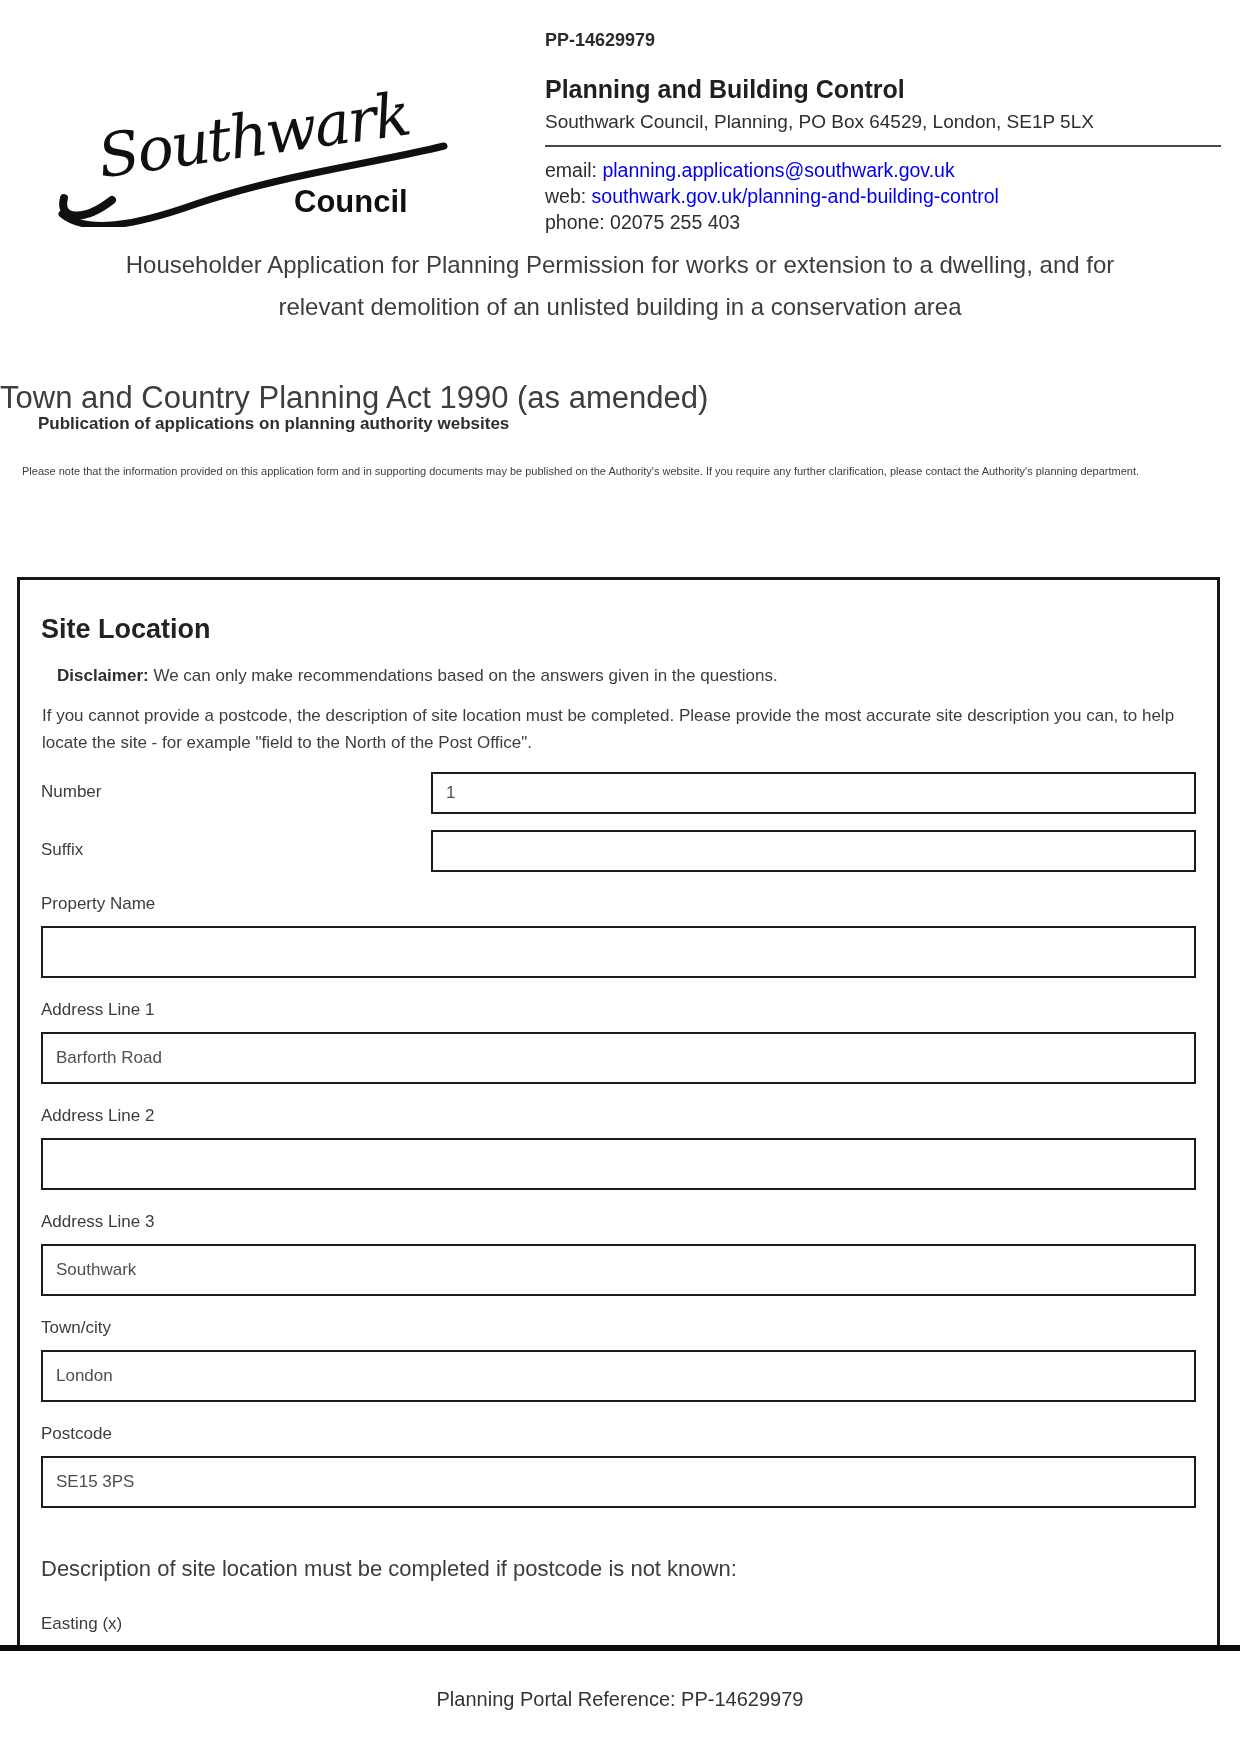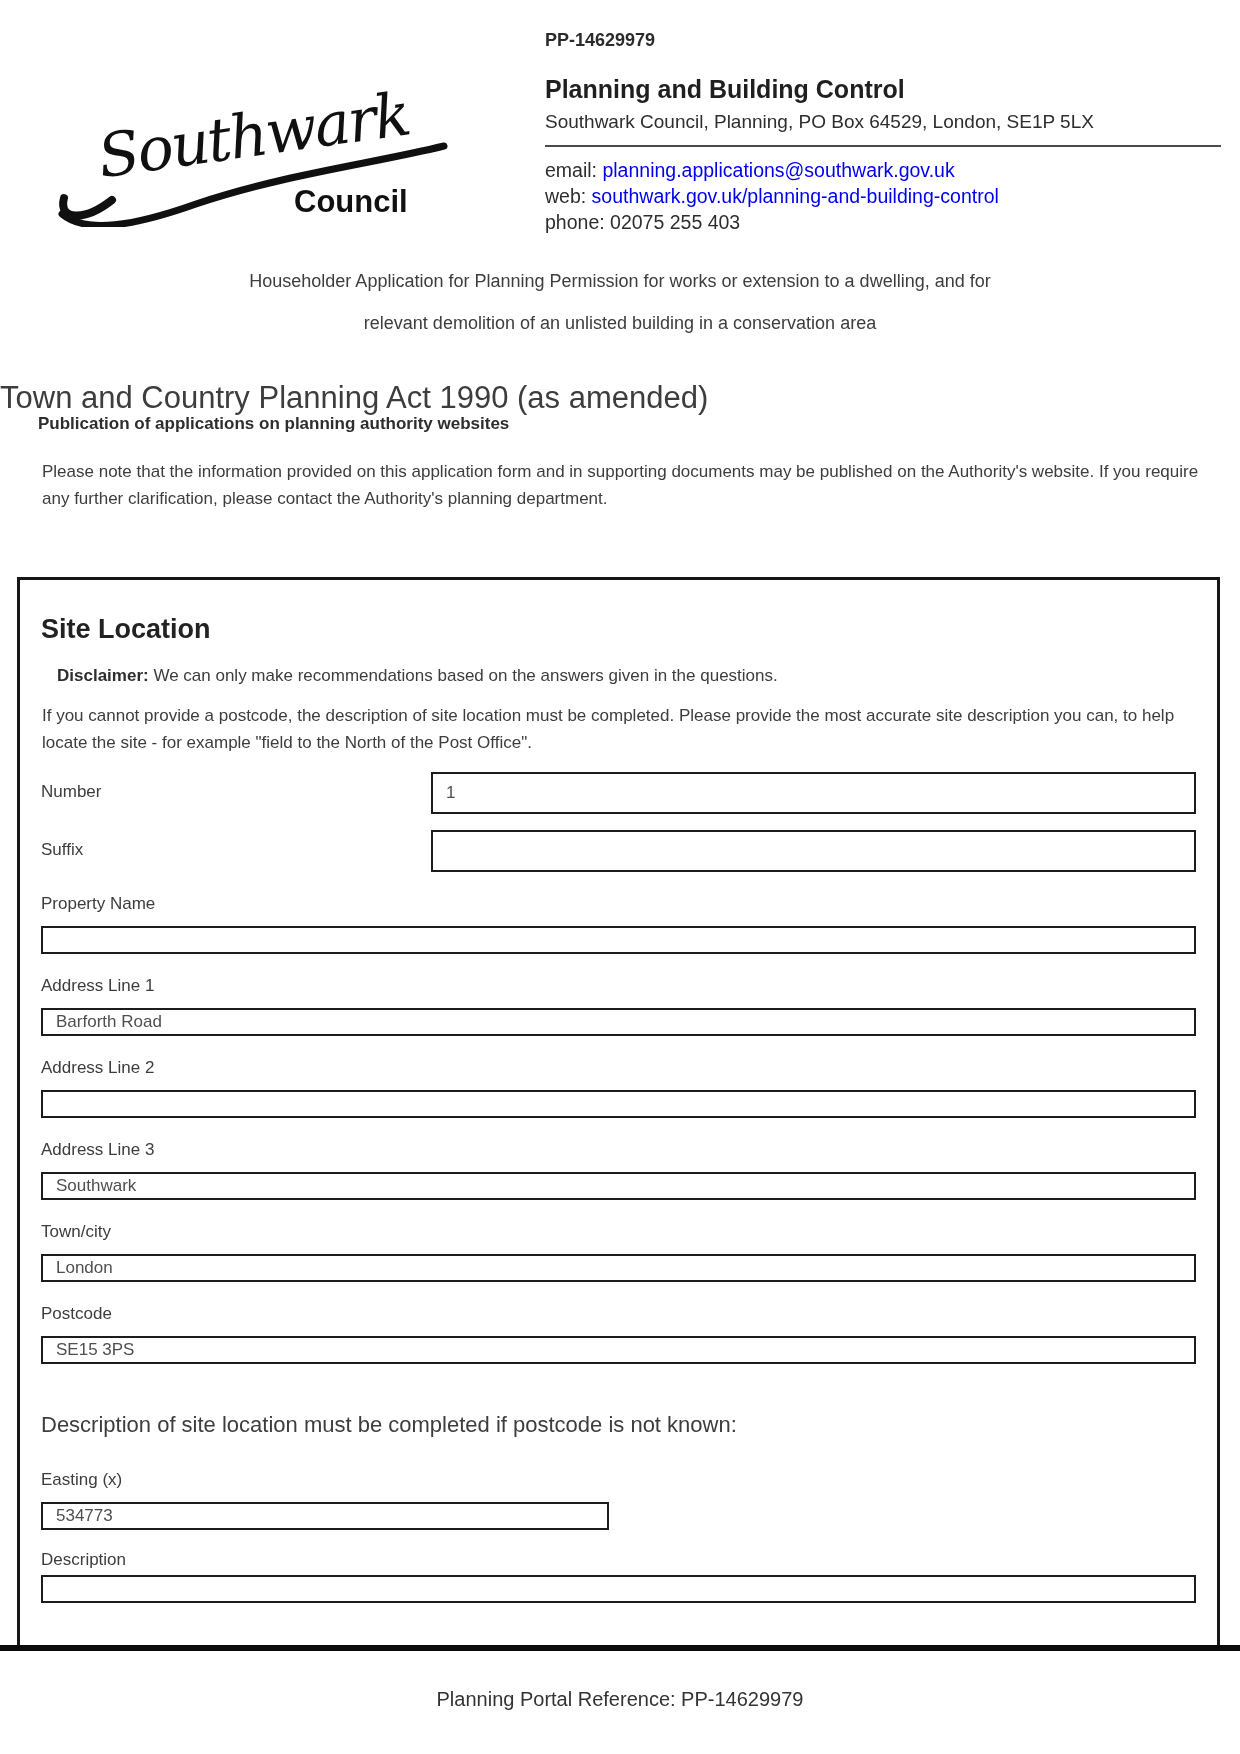--- a/index.html
+++ b/index.html
@@ -19,54 +19,54 @@
   .header-right { position: absolute; left: 545px; top: 30px; width: 676px; }
   .pp-ref { font-size: 18px; font-weight: bold; color: #2b2b2b; margin: 0 0 24px; }
   .dept { font-size: 25px; font-weight: bold; color: #1f1f1f; margin: 0 0 7px; }
   .dept-addr { font-size: 19px; color: #2e2e2e; margin: 0 0 12px; }
   .header-sep { border: none; border-top: 2px solid #4a4a4a; margin: 0 0 10px; }
   .contact-line { font-size: 19.5px; line-height: 26px; color: #2e2e2e; margin: 0; }
   .contact-line a { color: #0000EE; text-decoration: none; }
 
   
   .main-title {
-    position: absolute; top: 260px; left: 50px; width: 1140px;
-    font-size: 18px; line-height: 42px; text-align: center; color: #3d3d3d;
+    position: absolute; top: 244px; left: 50px; width: 1140px;
+    font-size: 24px; line-height: 42px; text-align: center; color: #3d3d3d;
   }
   .act-line {
     position: absolute; top: 380px; left: 0; width: 100%;
     font-size: 31px; color: #3d3d3d;
   }
   .pub-heading {
     position: absolute; top: 414px; left: 38px;
     font-size: 17px; font-weight: bold; color: #2e2e2e;
   }
   .pub-note {
-    position: absolute; top: 458px; left: 42px; width: 1172px;
-    font-size: 17px; line-height: 27px; color: #3d3d3d;
+    position: absolute; top: 458px; left: 22px; width: 1172px;
+    font-size: 11px; line-height: 27px; color: #3d3d3d;
   }
 
   
   .site-box {
     position: absolute; left: 17px; top: 577px; width: 1203px; height: 1068px;
     border: 3px solid #161616; border-bottom: none;
     padding: 4px 21px; overflow: hidden; background: #fff;
   }
   .site-heading { font-size: 27px; font-weight: bold; color: #222; margin: 30px 0 0; line-height: 31px; }
   .disclaimer { margin: 20px 16px 0; font-size: 17px; line-height: 21px; color: #3d3d3d; }
   .disclaimer b { color: #2e2e2e; }
   .site-note { margin: 16px 1px 0; font-size: 17px; line-height: 27px; color: #3d3d3d; }
 
   .inline-row { display: flex; align-items: flex-start; margin-top: 16px; }
   .inline-row label { width: 390px; font-size: 17px; color: #3d3d3d; padding-top: 10px; }
   .inline-row input { flex: 1; height: 42px; }
 
   .field { margin-top: 22px; }
   .field label { display: block; font-size: 17px; line-height: 20px; color: #3d3d3d; }
-  .field input { display: block; margin-top: 12px; width: 100%; height: 28px; }
+  .field input { display: block; margin-top: 12px; width: 100%; height: 52px; }
 
   input[type="text"] {
     border: 2px solid #1c1c1c; background: #fff;
     font-family: "Liberation Sans", sans-serif;
     font-size: 17px; color: #4f4f4f; padding: 0 13px;
   }
 
   .desc-heading { margin: 48px 0 0; font-size: 22px; line-height: 26px; color: #3d3d3d; }
 
   .coords { display: grid; grid-template-columns: 568px 1fr; column-gap: 44px; margin-top: 32px; }

